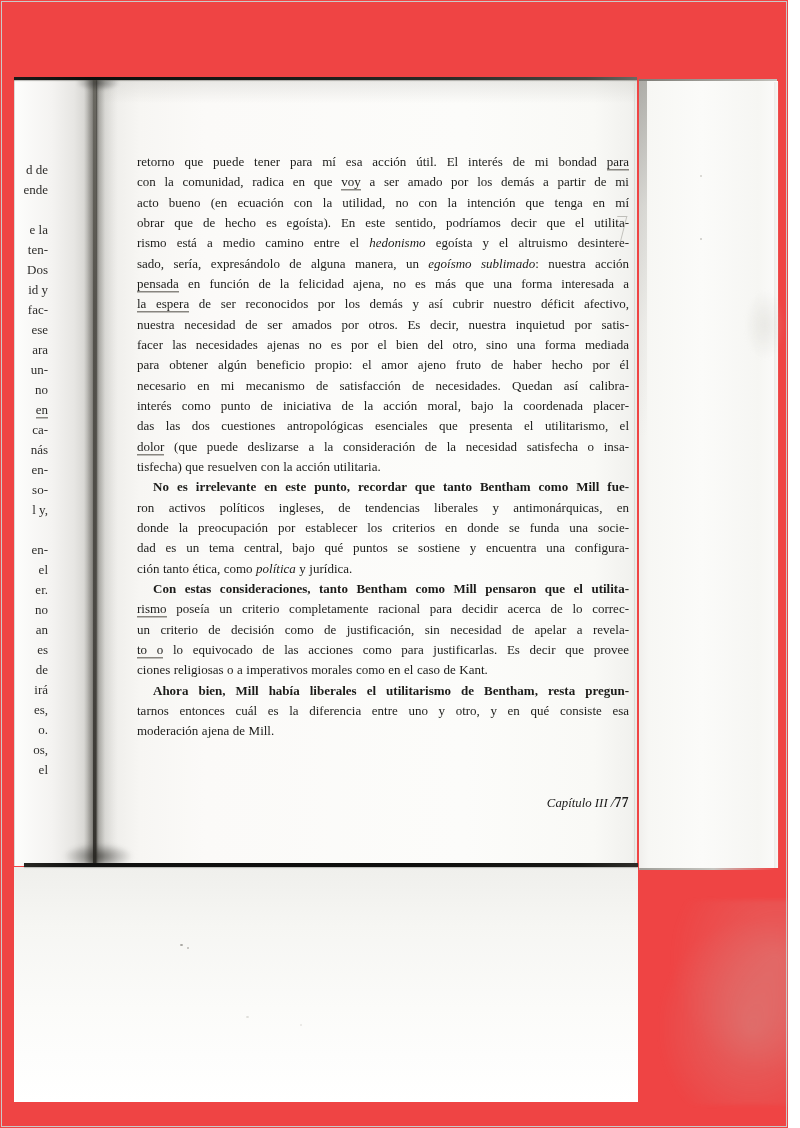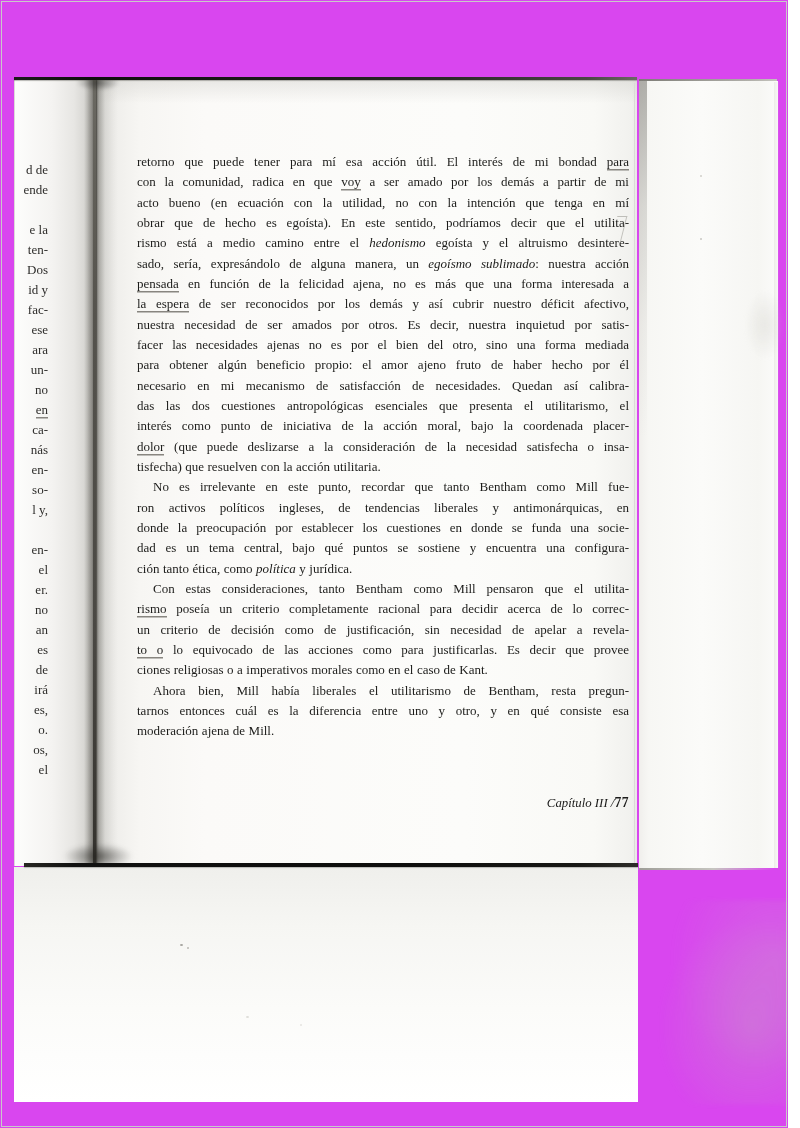--- a/index.html
+++ b/index.html
@@ -1,16 +1,16 @@
 <!DOCTYPE html>
 <html><head>
 <meta charset="utf-8">
 <style>
   html,body{margin:0;padding:0;background:#fff;}
-  .canvas{position:relative;width:788px;height:1128px;background:#d946ef;overflow:hidden;
+  .canvas{position:relative;width:788px;height:1128px;background:#ef4444;overflow:hidden;
           font-family:"Liberation Serif","DejaVu Serif",serif;}
   .frame{position:absolute;inset:1px;border:1px solid #c9c9c8;pointer-events:none;z-index:50;}
 
   
   .left-strip{position:absolute;left:14px;top:80px;width:82px;height:786px;
       border-left:1px solid #dcdbd8;
       background:linear-gradient(90deg,#fdfdfc 0%,#f4f3f1 45%,#e7e6e3 72%,#d4d3cf 88%,#a9a8a2 98%,#7c7a74 100%);}
   .fragments{position:absolute;left:6px;top:160px;width:42px;text-align:right;
       font-size:13px;color:#2e2d2b;z-index:5;}
   .frag{height:20px;line-height:20px;}
@@ -38,21 +38,21 @@
   .edge-bottom{position:absolute;left:24px;top:863px;width:614px;height:4px;z-index:7;
       background:linear-gradient(90deg,#282723 0%,#111110 8%,#0d0d0c 60%,#171714 90%,#2e2d29 100%);
       box-shadow:0 1px 1px rgba(70,68,62,.3);}
 
   
   .textblock{position:absolute;left:137px;top:152px;width:492px;z-index:8;
       font-size:13px;color:#1c1c1a;}
   .line{height:20.33px;line-height:20.33px;text-align:justify;text-align-last:justify;
       overflow:hidden;word-spacing:.02em;}
   .line.last{text-align-last:left;}
-  .line.indent{text-indent:16px;}
+  .line.indent{text-indent:16px;font-weight:bold;}
   .line i{font-style:italic;font-family:Liberation Serif, serif;}
   .u{box-shadow:0 1.5px 0 rgba(75,72,65,.65);}
 
   .footer{position:absolute;left:137px;top:795px;width:492px;text-align:right;z-index:8;
       font-style:italic;font-size:12.8px;color:#1b1b1a;}
   .footer .pg{font-style:normal;font-weight:700;font-size:13.6px;letter-spacing:.5px;}
 
   
   .right-sheet{position:absolute;left:639px;top:81px;width:139px;height:787px;z-index:2;
       background:linear-gradient(90deg,#f0efec 0%,#f7f7f4 7%,#fbfbf9 45%,#f6f6f3 86%,#fbfbfa 100%);}
@@ -143,27 +143,27 @@
       <div class="line">acto bueno (en ecuación con la utilidad, no con la intención que tenga en mí</div>
       <div class="line">obrar que de hecho es egoísta). En este sentido, podríamos decir que el utilita-</div>
       <div class="line">rismo está a medio camino entre el <i>hedonismo</i> egoísta y el altruismo desintere-</div>
       <div class="line">sado, sería, expresándolo de alguna manera, un <i>egoísmo sublimado</i>: nuestra acción</div>
       <div class="line"><span class="u">pensada</span> en función de la felicidad ajena, no es más que una forma interesada a</div>
       <div class="line"><span class="u">la espera</span> de ser reconocidos por los demás y así cubrir nuestro déficit afectivo,</div>
       <div class="line">nuestra necesidad de ser amados por otros. Es decir, nuestra inquietud por satis-</div>
       <div class="line">facer las necesidades ajenas no es por el bien del otro, sino una forma mediada</div>
       <div class="line">para obtener algún beneficio propio: el amor ajeno fruto de haber hecho por él</div>
       <div class="line">necesario en mi mecanismo de satisfacción de necesidades. Quedan así calibra-</div>
+      <div class="line">interés como punto de iniciativa de la acción moral, bajo la coordenada placer-</div>
       <div class="line">das las dos cuestiones antropológicas esenciales que presenta el utilitarismo, el</div>
-      <div class="line">interés como punto de iniciativa de la acción moral, bajo la coordenada placer-</div>
       <div class="line"><span class="u">dolor</span> (que puede deslizarse a la consideración de la necesidad satisfecha o insa-</div>
       <div class="line last">tisfecha) que resuelven con la acción utilitaria.</div>
       <div class="line indent">No es irrelevante en este punto, recordar que tanto Bentham como Mill fue-</div>
       <div class="line">ron activos políticos ingleses, de tendencias liberales y antimonárquicas, en</div>
-      <div class="line">donde la preocupación por establecer los cuestiones en donde se funda una socie-</div>
+      <div class="line">donde la preocupación por establecer los criterios en donde se funda una socie-</div>
       <div class="line">dad es un tema central, bajo qué puntos se sostiene y encuentra una configura-</div>
       <div class="line last">ción tanto ética, como <i>política</i> y jurídica.</div>
       <div class="line indent">Con estas consideraciones, tanto Bentham como Mill pensaron que el utilita-</div>
       <div class="line"><span class="u">rismo</span> poseía un criterio completamente racional para decidir acerca de lo correc-</div>
       <div class="line">un criterio de decisión como de justificación, sin necesidad de apelar a revela-</div>
       <div class="line"><span class="u">to o</span> lo equivocado de las acciones como para justificarlas. Es decir que provee</div>
       <div class="line last">ciones religiosas o a imperativos morales como en el caso de Kant.</div>
       <div class="line indent">Ahora bien, Mill había liberales el utilitarismo de Bentham, resta pregun-</div>
       <div class="line">tarnos entonces cuál es la diferencia entre uno y otro, y en qué consiste esa</div>
       <div class="line last">moderación ajena de Mill.</div>

